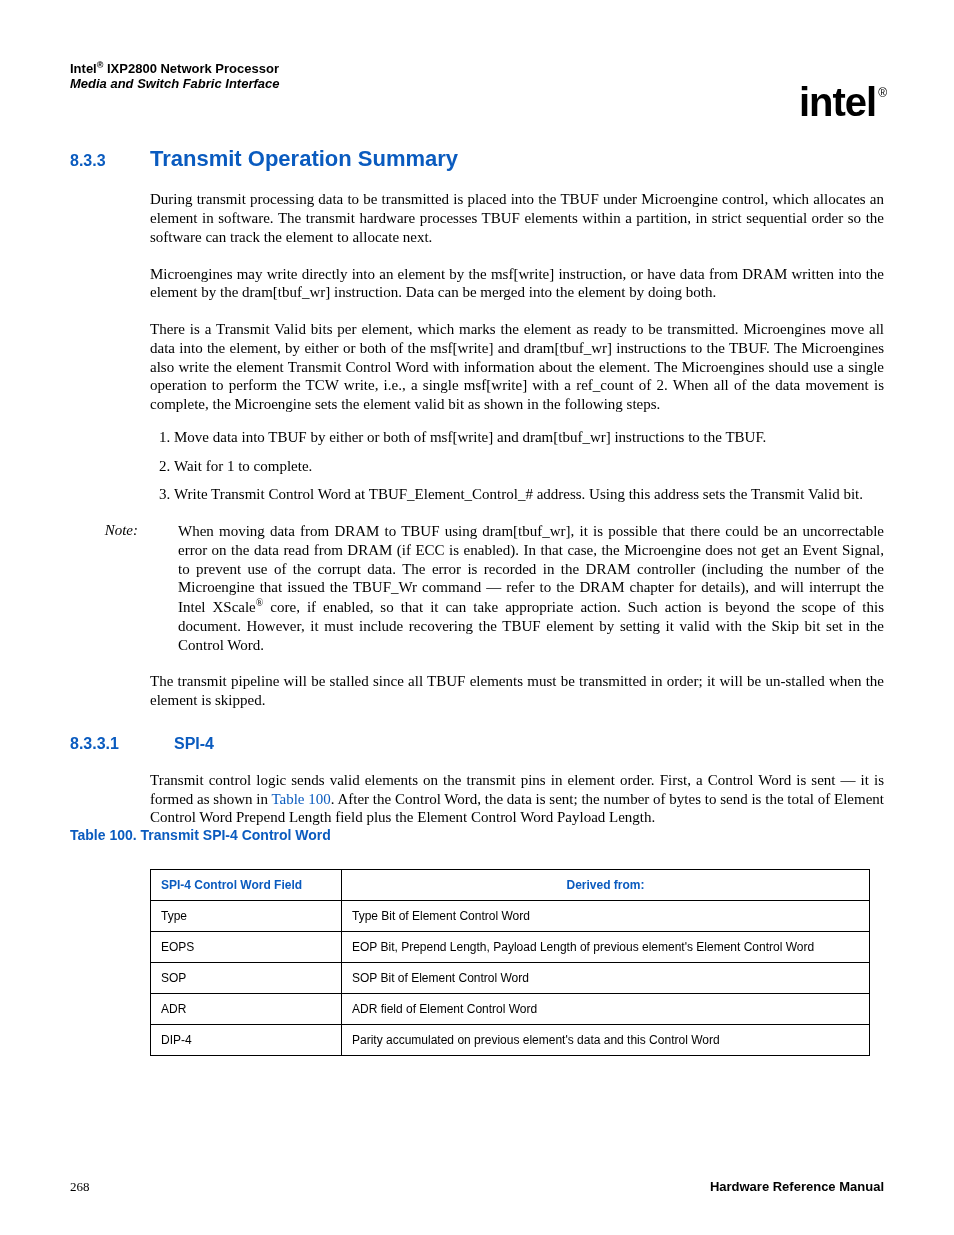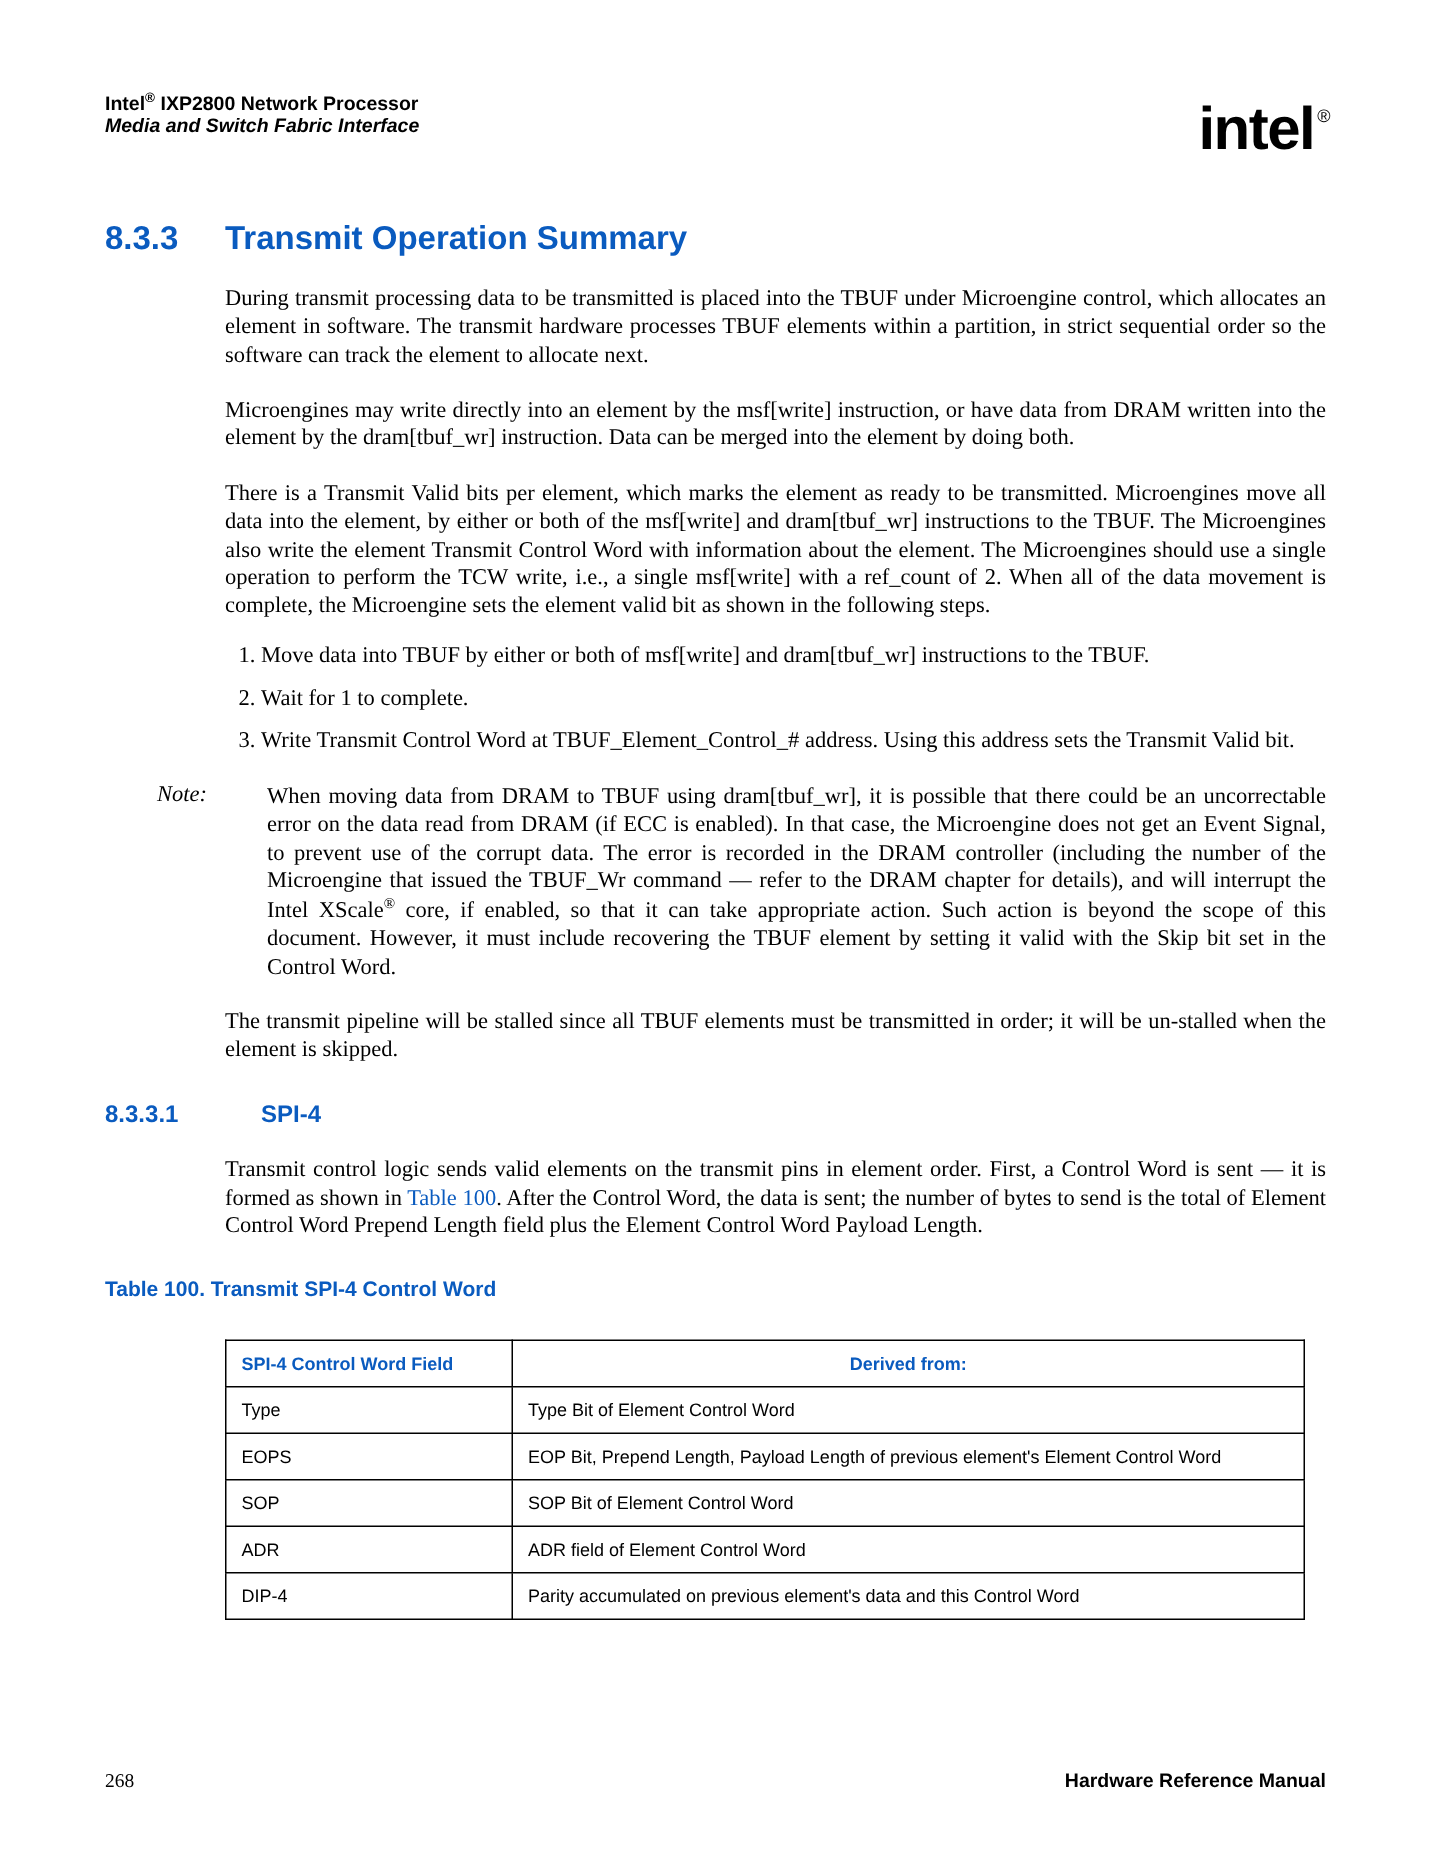--- a/index.html
+++ b/index.html
@@ -20,34 +20,34 @@
   }
   .header-line1 sup { font-size: 9px; vertical-align: super; }
   .header-line2 {
     font-family: Arial, Helvetica, sans-serif;
     font-weight: bold;
     font-style: italic;
     font-size: 13px;
   }
   .logo {
     position: absolute;
-    top: 64px;
+    top: 80px;
     right: 70px;
     font-family: Arial, Helvetica, sans-serif;
     font-weight: bold;
     font-size: 40px;
     letter-spacing: -1px;
   }
   .logo sup { font-size: 12px; vertical-align: top; font-weight: normal; position: relative; top: 6px; left: 2px;}
   .sec-row { display: flex; align-items: baseline; margin-top: 55px; }
   .sec-num {
     font-family: Arial, Helvetica, sans-serif;
     color: #0a5bbf;
     font-weight: bold;
-    font-size: 22px;
+    font-size: 16px;
     width: 80px;
   }
   .sec-title {
     font-family: Arial, Helvetica, sans-serif;
     color: #0a5bbf;
     font-weight: bold;
     font-size: 22px;
   }
   .sub-row { display: flex; align-items: baseline; margin-top: 25px; gap: 24px; }
   .sub-num {
@@ -82,21 +82,20 @@
     font-size: 15px;
   }
   .note-body { flex: 1; font-size: 15px; line-height: 1.25; text-align: justify; }
   .trademark { font-size: 10px; vertical-align: super; }
   .link { color: #0a5bbf; }
   .table-caption {
     font-family: Arial, Helvetica, sans-serif;
     font-weight: bold;
     color: #0a5bbf;
     font-size: 14px;
-    margin-top: 24px;
     margin-left: 0;
   }
   .tbl {
     margin-left: 80px;
     margin-top: 26px;
     border-collapse: collapse;
     width: 720px;
     font-family: Arial, Helvetica, sans-serif;
     font-size: 12px;
   }

